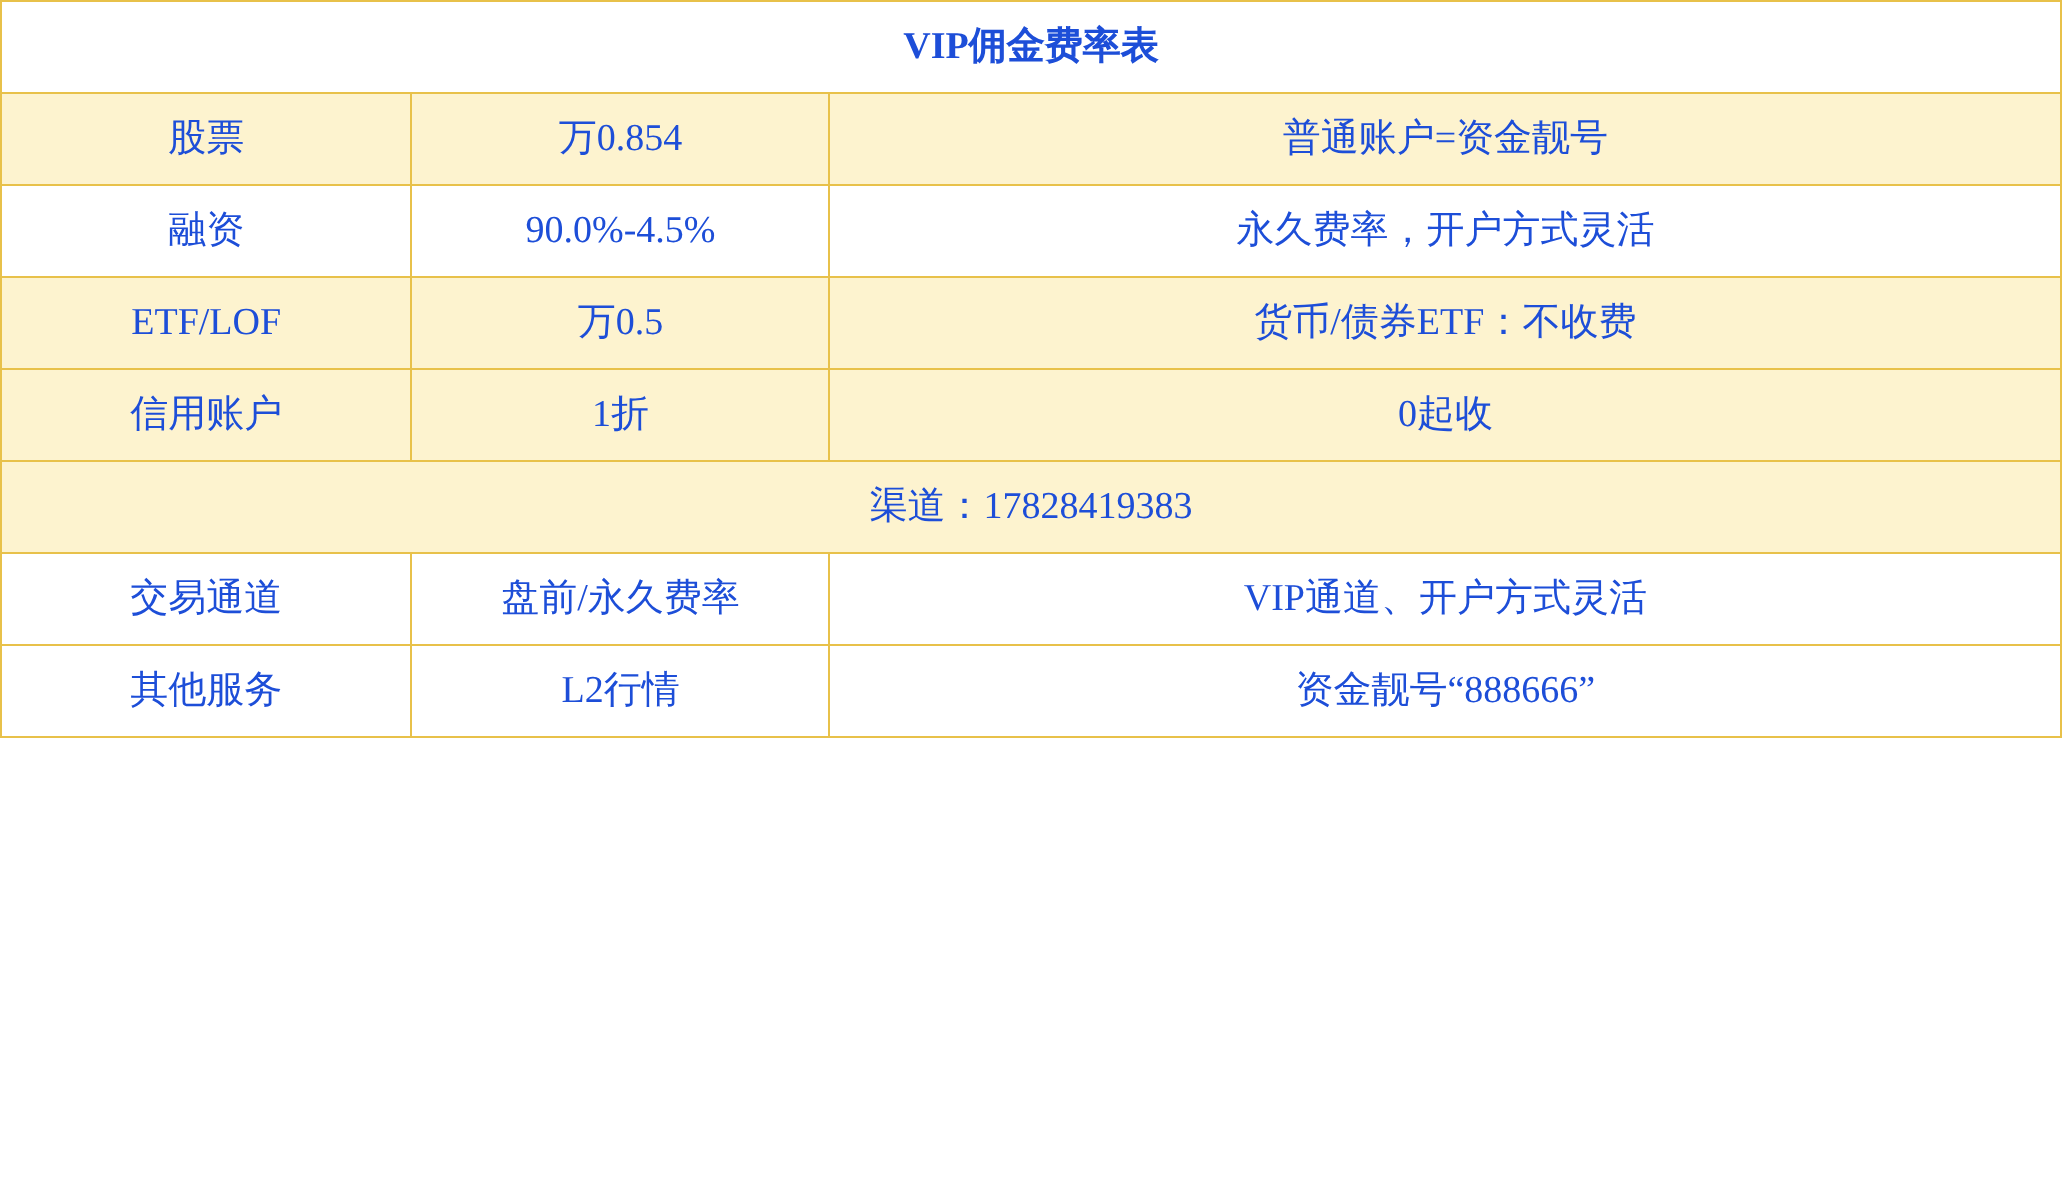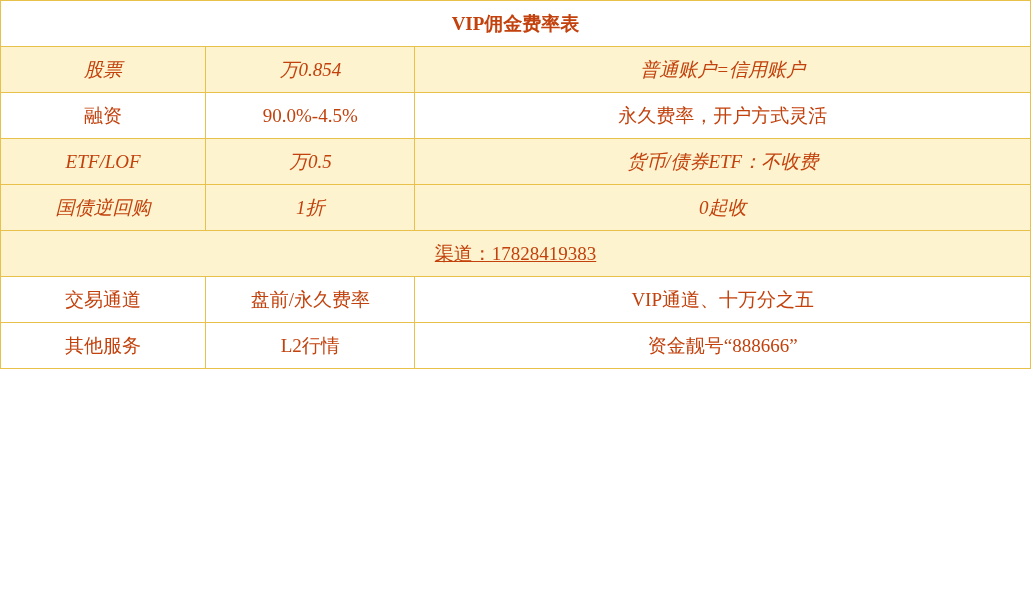--- a/index.html
+++ b/index.html
@@ -16,91 +16,89 @@
     width: 1031px;
     border-collapse: collapse;
     table-layout: fixed;
     border: 1px solid #e8c14a;
   }
   .rate-table td {
     border: 1px solid #e8c14a;
     text-align: center;
     vertical-align: middle;
     font-size: 19px;
-    color: #c2410c;
+    color: #1d4ed8;
     padding: 0;
     height: 45px;
     line-height: 1.25;
   }
   .title-cell {
     background: #ffffff;
     font-weight: bold;
     font-size: 20px;
     height: 34px;
   }
   .row-odd td {
     background: #fdf3cf;
-    font-style: italic;
   }
   .row-even td {
     background: #ffffff;
   }
   .col-label { width: 205px; }
   .col-value { width: 209px; }
   .col-note  { width: 615px; }
   .channel-cell {
     background: #fdf3cf;
     height: 44px;
     font-size: 19px;
-    text-decoration: underline;
   }
 </style>
 </head>
 <body>
 
 <table class="rate-table">
   <colgroup>
     <col class="col-label">
     <col class="col-value">
     <col class="col-note">
   </colgroup>
   <tbody>
     <tr>
       <td class="title-cell" colspan="3">VIP佣金费率表</td>
     </tr>
 
     <tr class="row-odd">
       <td>股票</td>
       <td>万0.854</td>
-      <td>普通账户=信用账户</td>
+      <td>普通账户=资金靓号</td>
     </tr>
     <tr class="row-even">
       <td>融资</td>
       <td>90.0%-4.5%</td>
       <td>永久费率，开户方式灵活</td>
     </tr>
     <tr class="row-odd">
       <td>ETF/LOF</td>
       <td>万0.5</td>
       <td>货币/债券ETF：不收费</td>
     </tr>
     <tr class="row-odd">
-      <td>国债逆回购</td>
+      <td>信用账户</td>
       <td>1折</td>
       <td>0起收</td>
     </tr>
 
     <tr>
       <td class="channel-cell" colspan="3">渠道：17828419383</td>
     </tr>
 
     <tr class="row-even">
       <td>交易通道</td>
       <td>盘前/永久费率</td>
-      <td>VIP通道、十万分之五</td>
+      <td>VIP通道、开户方式灵活</td>
     </tr>
     <tr class="row-even">
       <td>其他服务</td>
       <td>L2行情</td>
       <td>资金靓号“888666”</td>
     </tr>
   </tbody>
 </table>
 
 </body></html>

